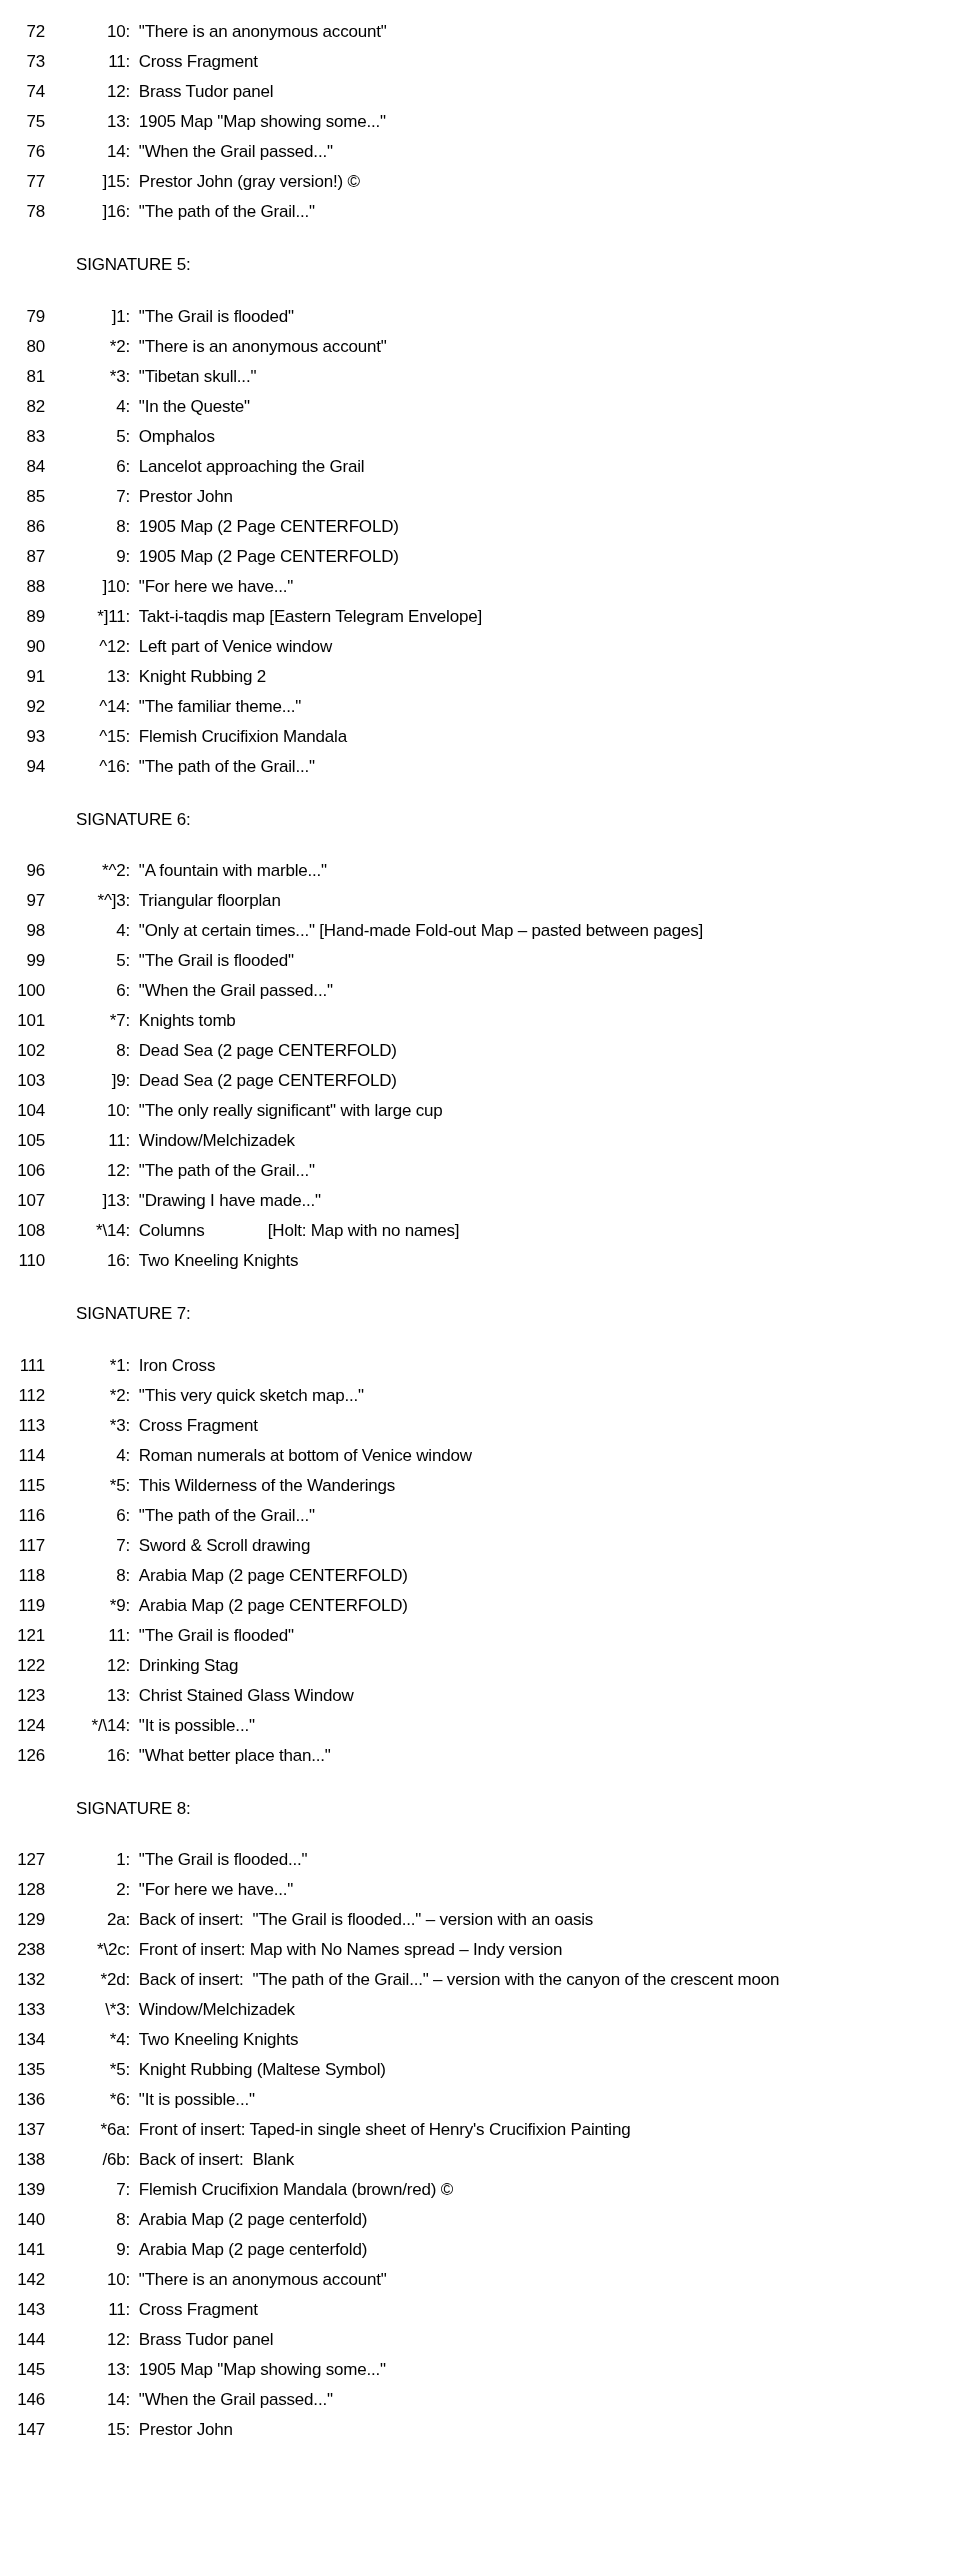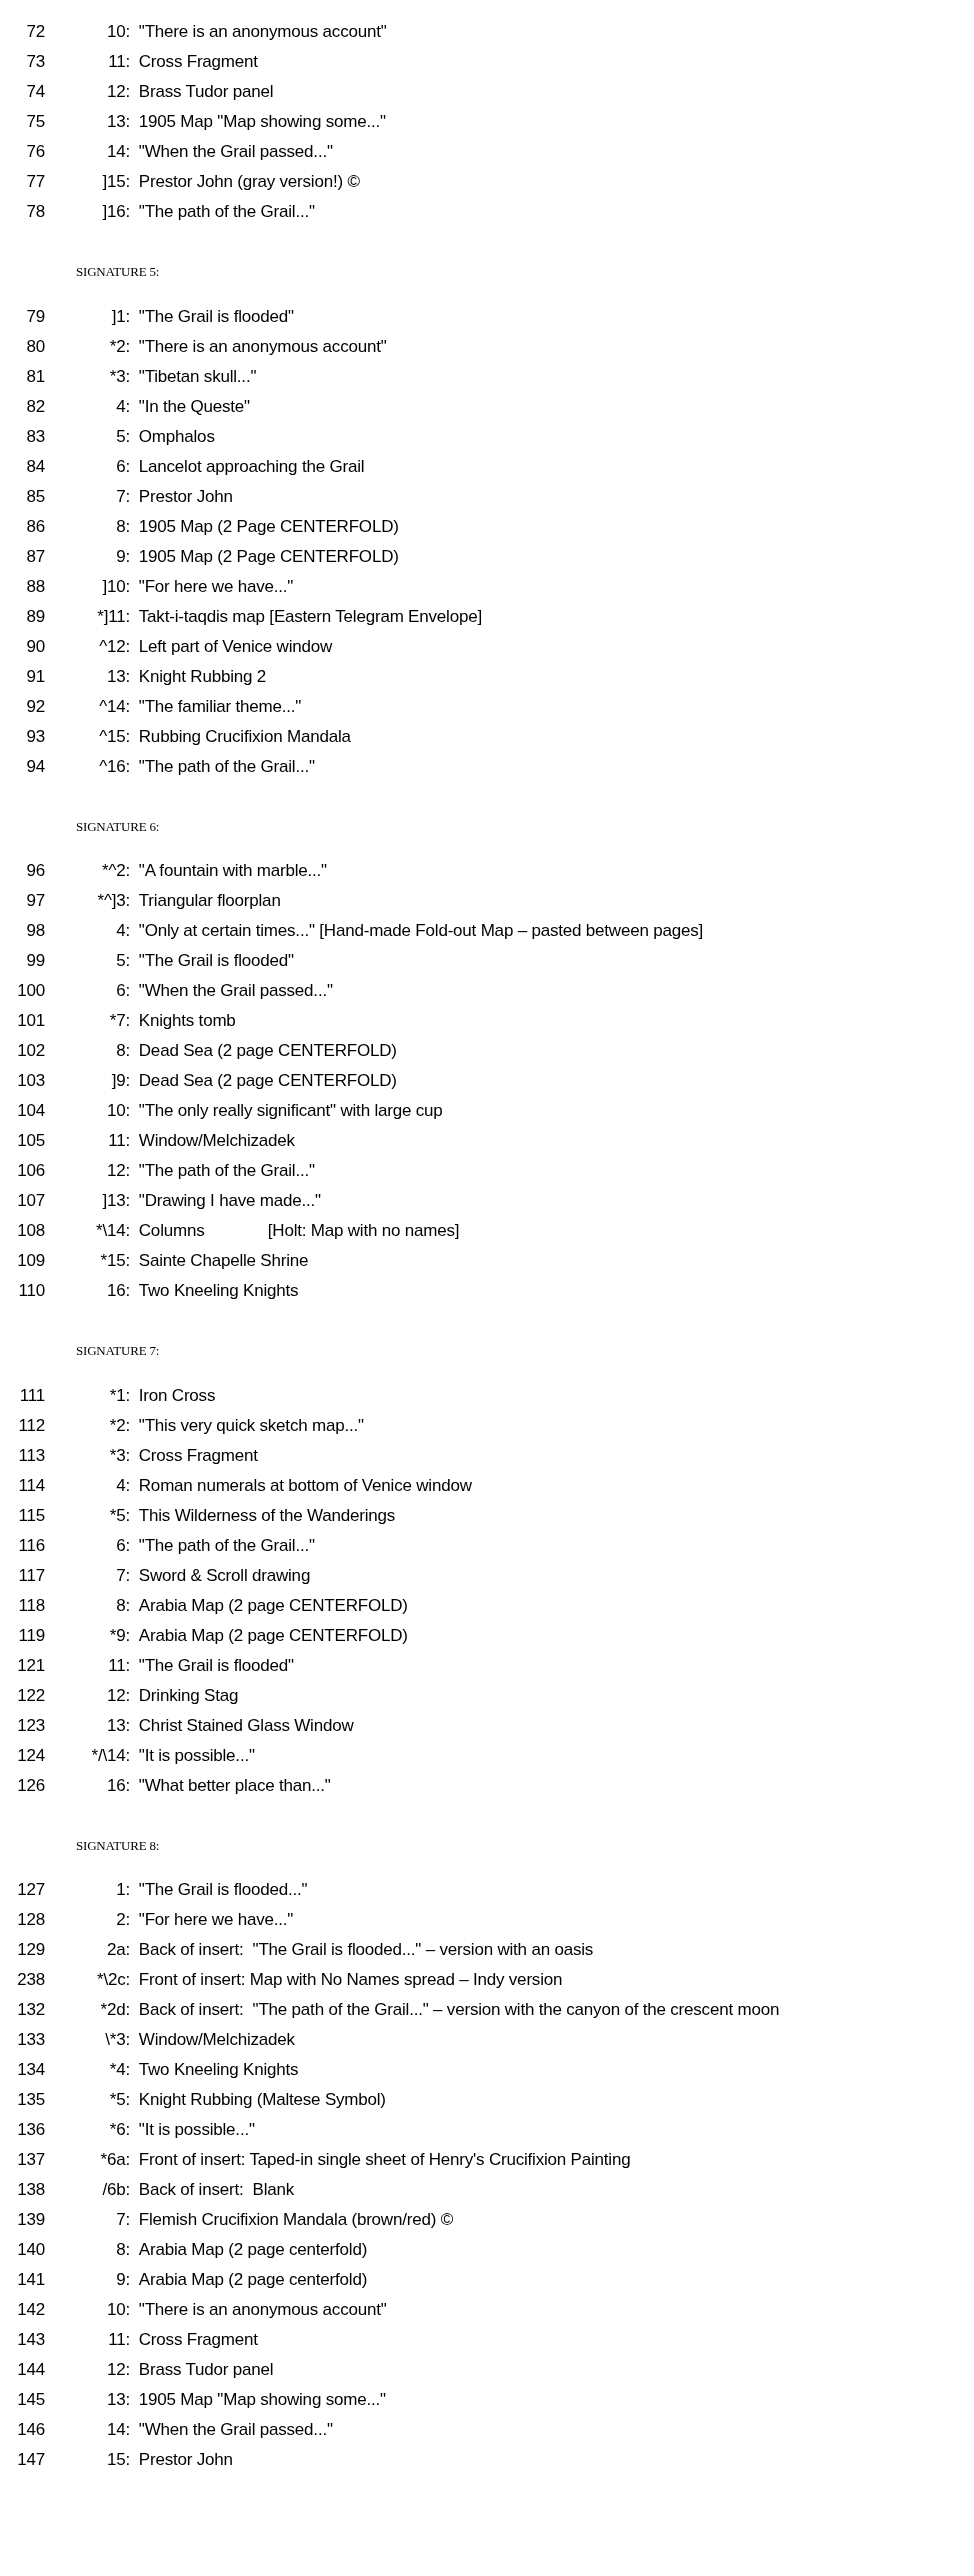--- a/index.html
+++ b/index.html
@@ -35,27 +35,26 @@
     width: 85px;
     text-align: right;
     white-space: pre;
   }
   .title {
     margin-left: 8.8px;
     white-space: pre;
   }
   .section-header {
     display: flex;
-    align-items: flex-end;
+    align-items: center;
     height: 30px;
     margin: 23px 0 21.6px 76px;
-    font-size: 13px;
+    font-size: 17px;
     letter-spacing: -0.2px;
     white-space: pre;
-    font-family: Liberation Serif, serif;
   }
 </style>
 </head>
 <body>
 
 <div class="doc">
     <div class="row">
     <span class="num">72</span>
     <span class="label">10:</span>
     <span class="title">"There is an anonymous account"</span>
@@ -159,21 +158,21 @@
     <span class="title">Knight Rubbing 2</span>
   </div>
     <div class="row">
     <span class="num">92</span>
     <span class="label">^14:</span>
     <span class="title">"The familiar theme..."</span>
   </div>
     <div class="row">
     <span class="num">93</span>
     <span class="label">^15:</span>
-    <span class="title">Rubbing Crucifixion Mandala</span>
+    <span class="title">Flemish Crucifixion Mandala</span>
   </div>
     <div class="row">
     <span class="num">94</span>
     <span class="label">^16:</span>
     <span class="title">"The path of the Grail..."</span>
   </div>
     <div class="section-header">
     <span>SIGNATURE 6:</span>
   </div>
     <div class="row">
@@ -235,25 +234,20 @@
     <span class="num">107</span>
     <span class="label">]13:</span>
     <span class="title">"Drawing I have made..."</span>
   </div>
     <div class="row">
     <span class="num">108</span>
     <span class="label">*\14:</span>
     <span class="title">Columns              [Holt: Map with no names]</span>
   </div>
     <div class="row">
-    <span class="num">109</span>
-    <span class="label">*15:</span>
-    <span class="title">Sainte Chapelle Shrine</span>
-  </div>
-    <div class="row">
     <span class="num">110</span>
     <span class="label">16:</span>
     <span class="title">Two Kneeling Knights</span>
   </div>
     <div class="section-header">
     <span>SIGNATURE 7:</span>
   </div>
     <div class="row">
     <span class="num">111</span>
     <span class="label">*1:</span>

